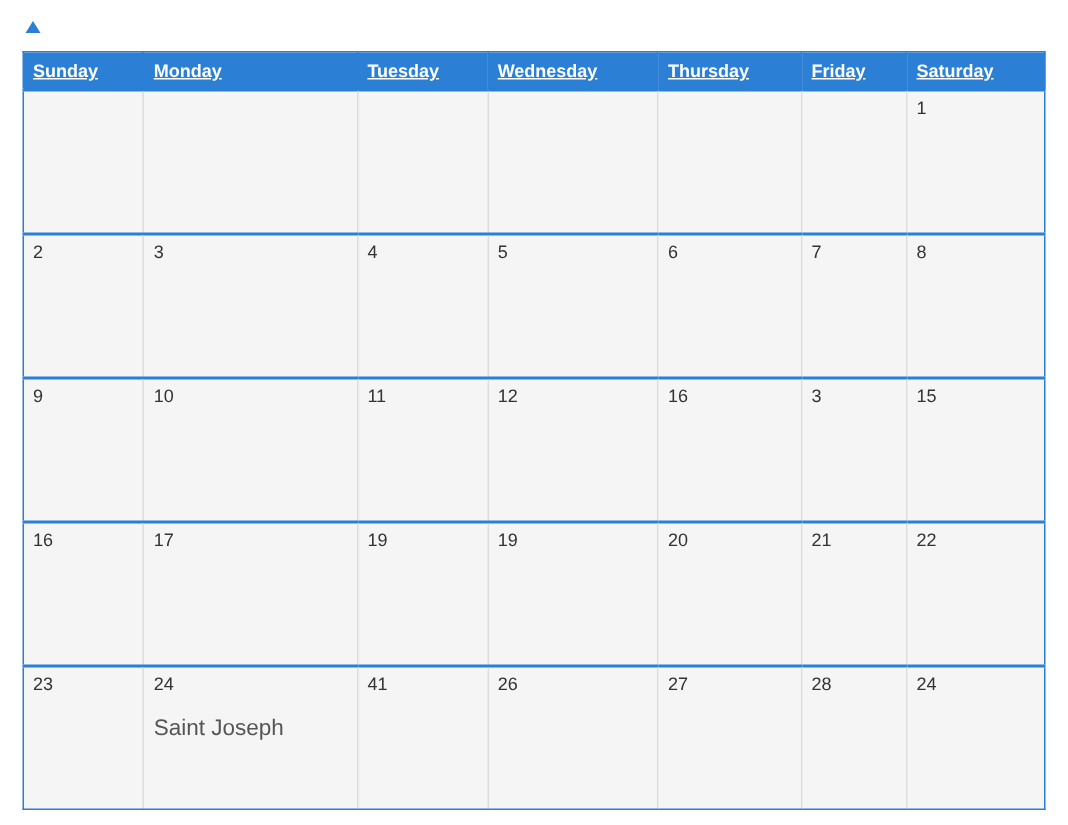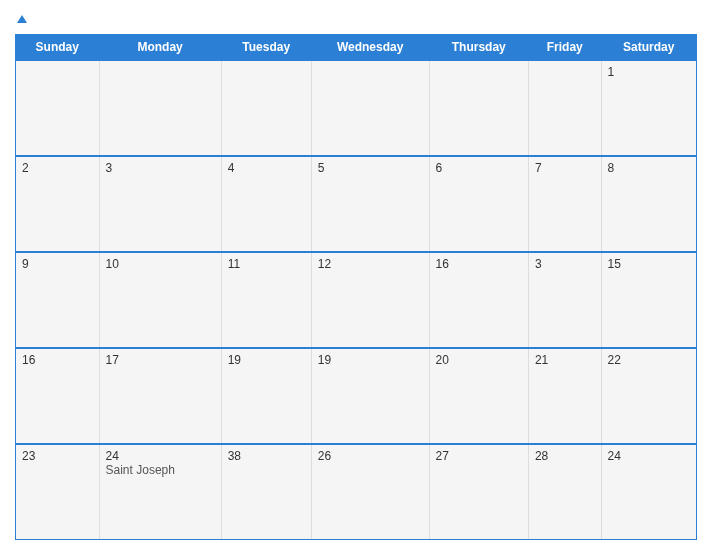--- a/index.html
+++ b/index.html
@@ -69,22 +69,23 @@
       border-collapse: collapse;
       flex: 1;
     }
 
     .calendar thead tr th {
       background-color: #2b7fd4;
       color: #fff;
       font-size: 12px;
       font-weight: bold;
       padding: 5px 6px;
-      text-align: center;
+      text-align: left;
       border: 1px solid #2b7fd4;
+      text-decoration: underline;
     }
 
     .calendar tbody tr td {
       border-top: 2px solid #2b7fd4;
       border-left: 1px solid #ddd;
       border-right: 1px solid #ddd;
       border-bottom: none;
       vertical-align: top;
       padding: 4px 6px;
       height: 72px;
@@ -104,24 +105,24 @@
       border-bottom: 1px solid #2b7fd4;
     }
 
     .day-number {
       font-size: 12px;
       color: #333;
       display: block;
     }
 
     .holiday {
-      font-size: 12px;
+      font-size: 15px;
       color: #555;
       display: block;
-      margin-top: 0;
+      margin-top: 14px;
     }
   </style>
 </head>
 <body>
 
 <div class="header">
   <div class="logo">
     <span class="logo-general"></span>
     <span>
       <span class="logo-triangle"></span><span class="logo-blue"></span>
@@ -226,21 +227,21 @@
       </tr>
       <tr>
         <td>
           <span class="day-number">23</span>
         </td>
         <td>
           <span class="day-number">24</span>
           <span class="holiday">Saint Joseph</span>
         </td>
         <td>
-          <span class="day-number">38</span>
+          <span class="day-number">41</span>
         </td>
         <td>
           <span class="day-number">26</span>
         </td>
         <td>
           <span class="day-number">27</span>
         </td>
         <td>
           <span class="day-number">28</span>
         </td>

